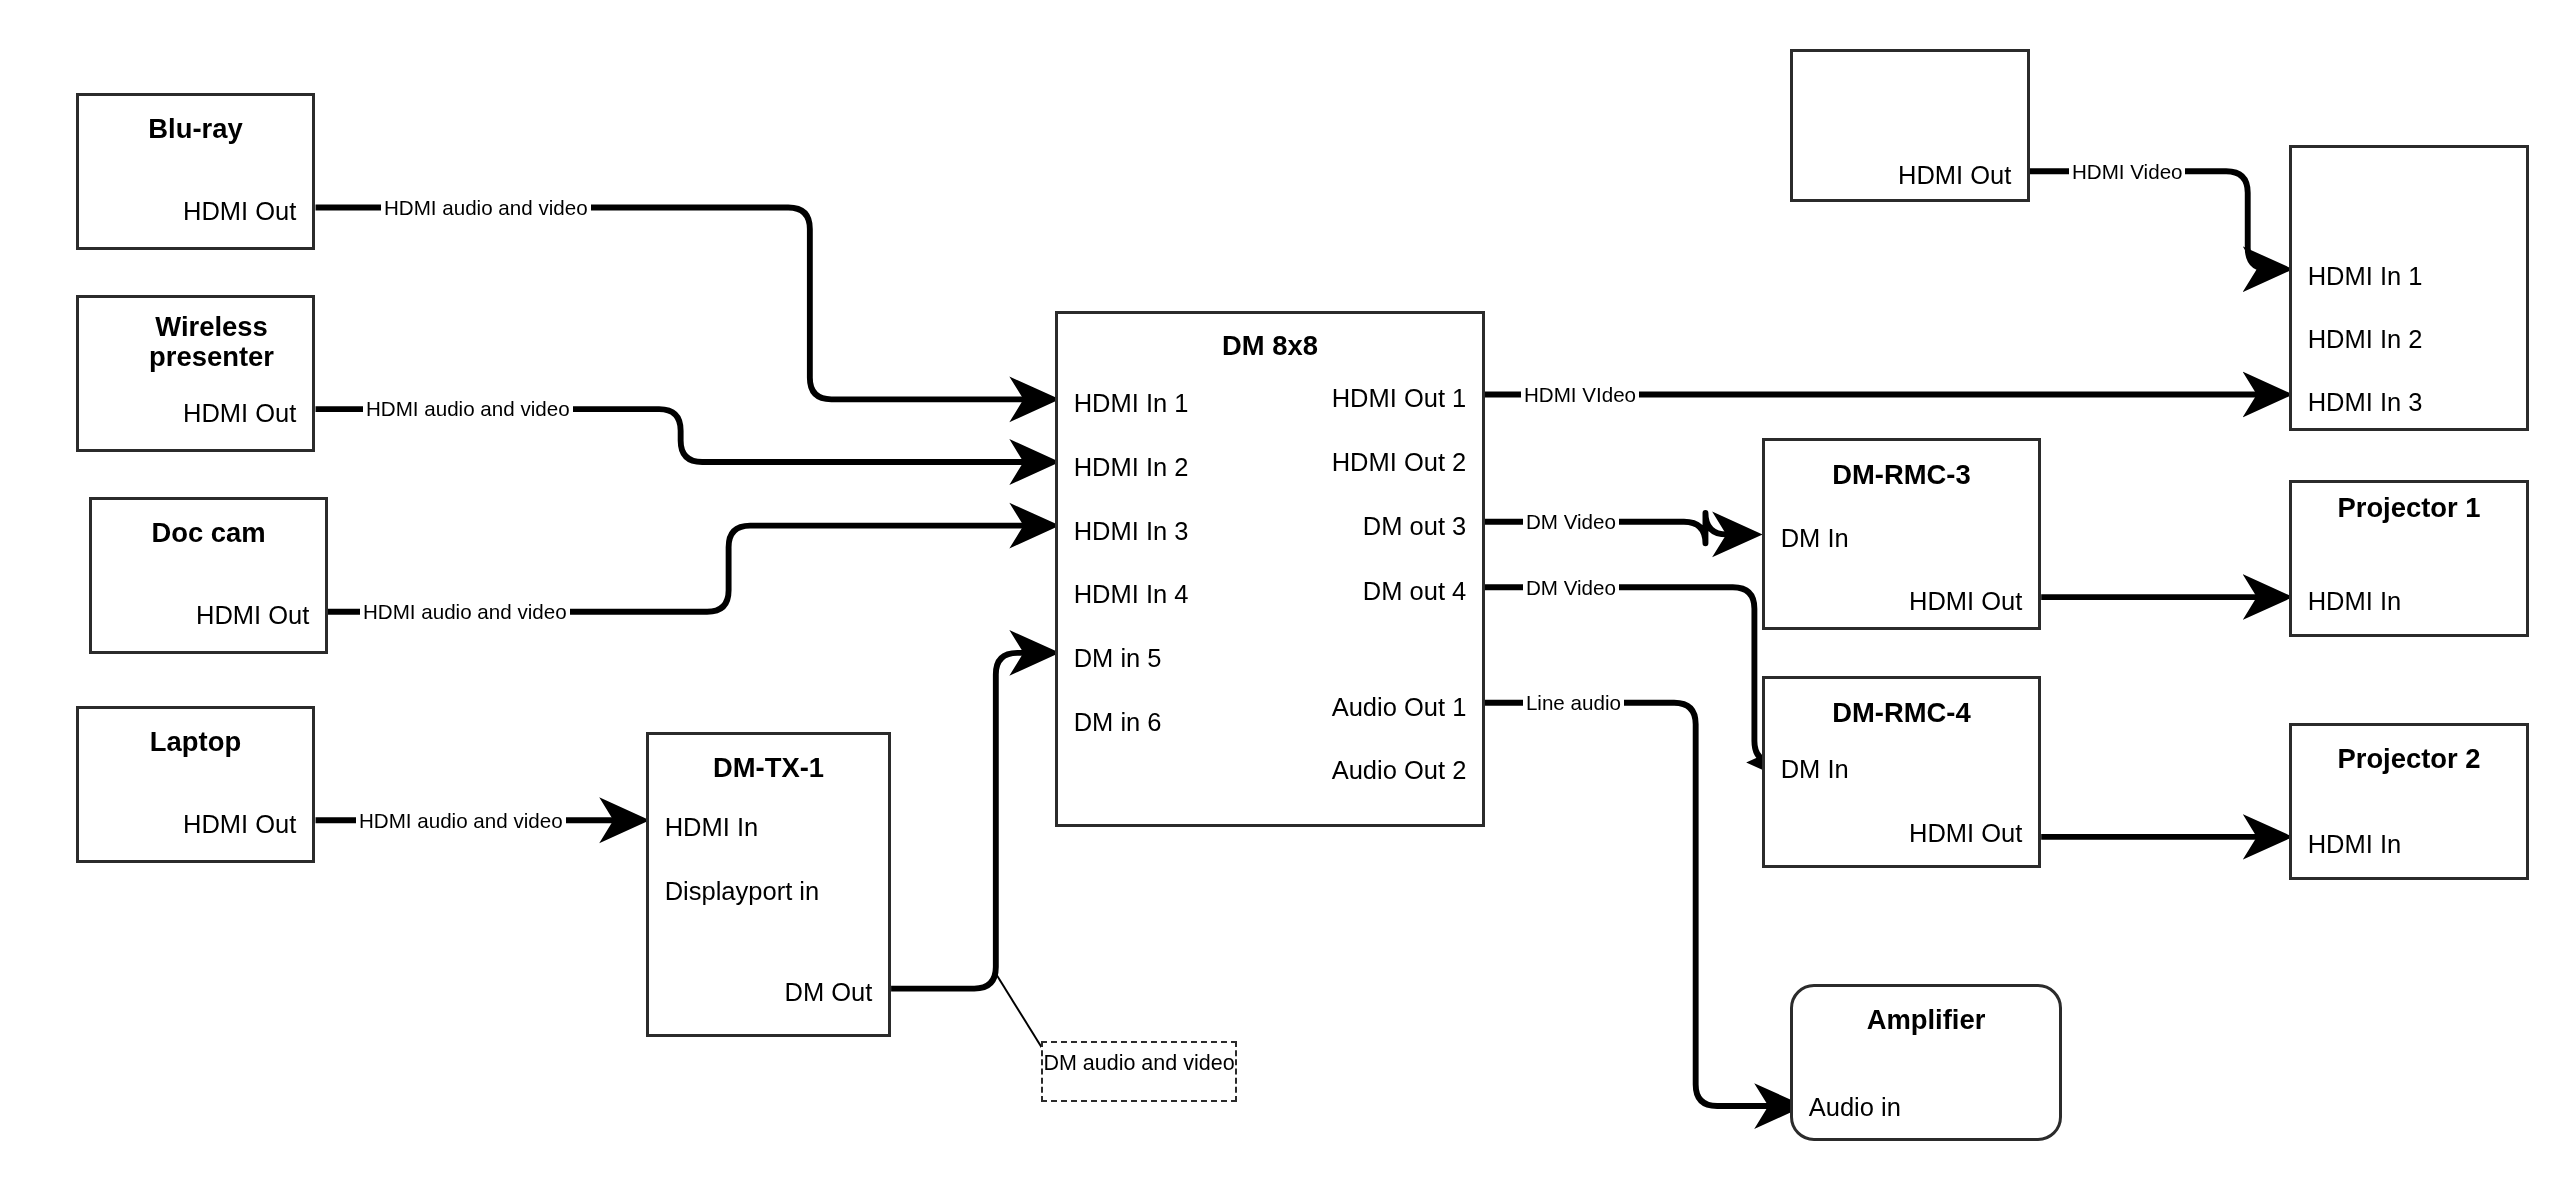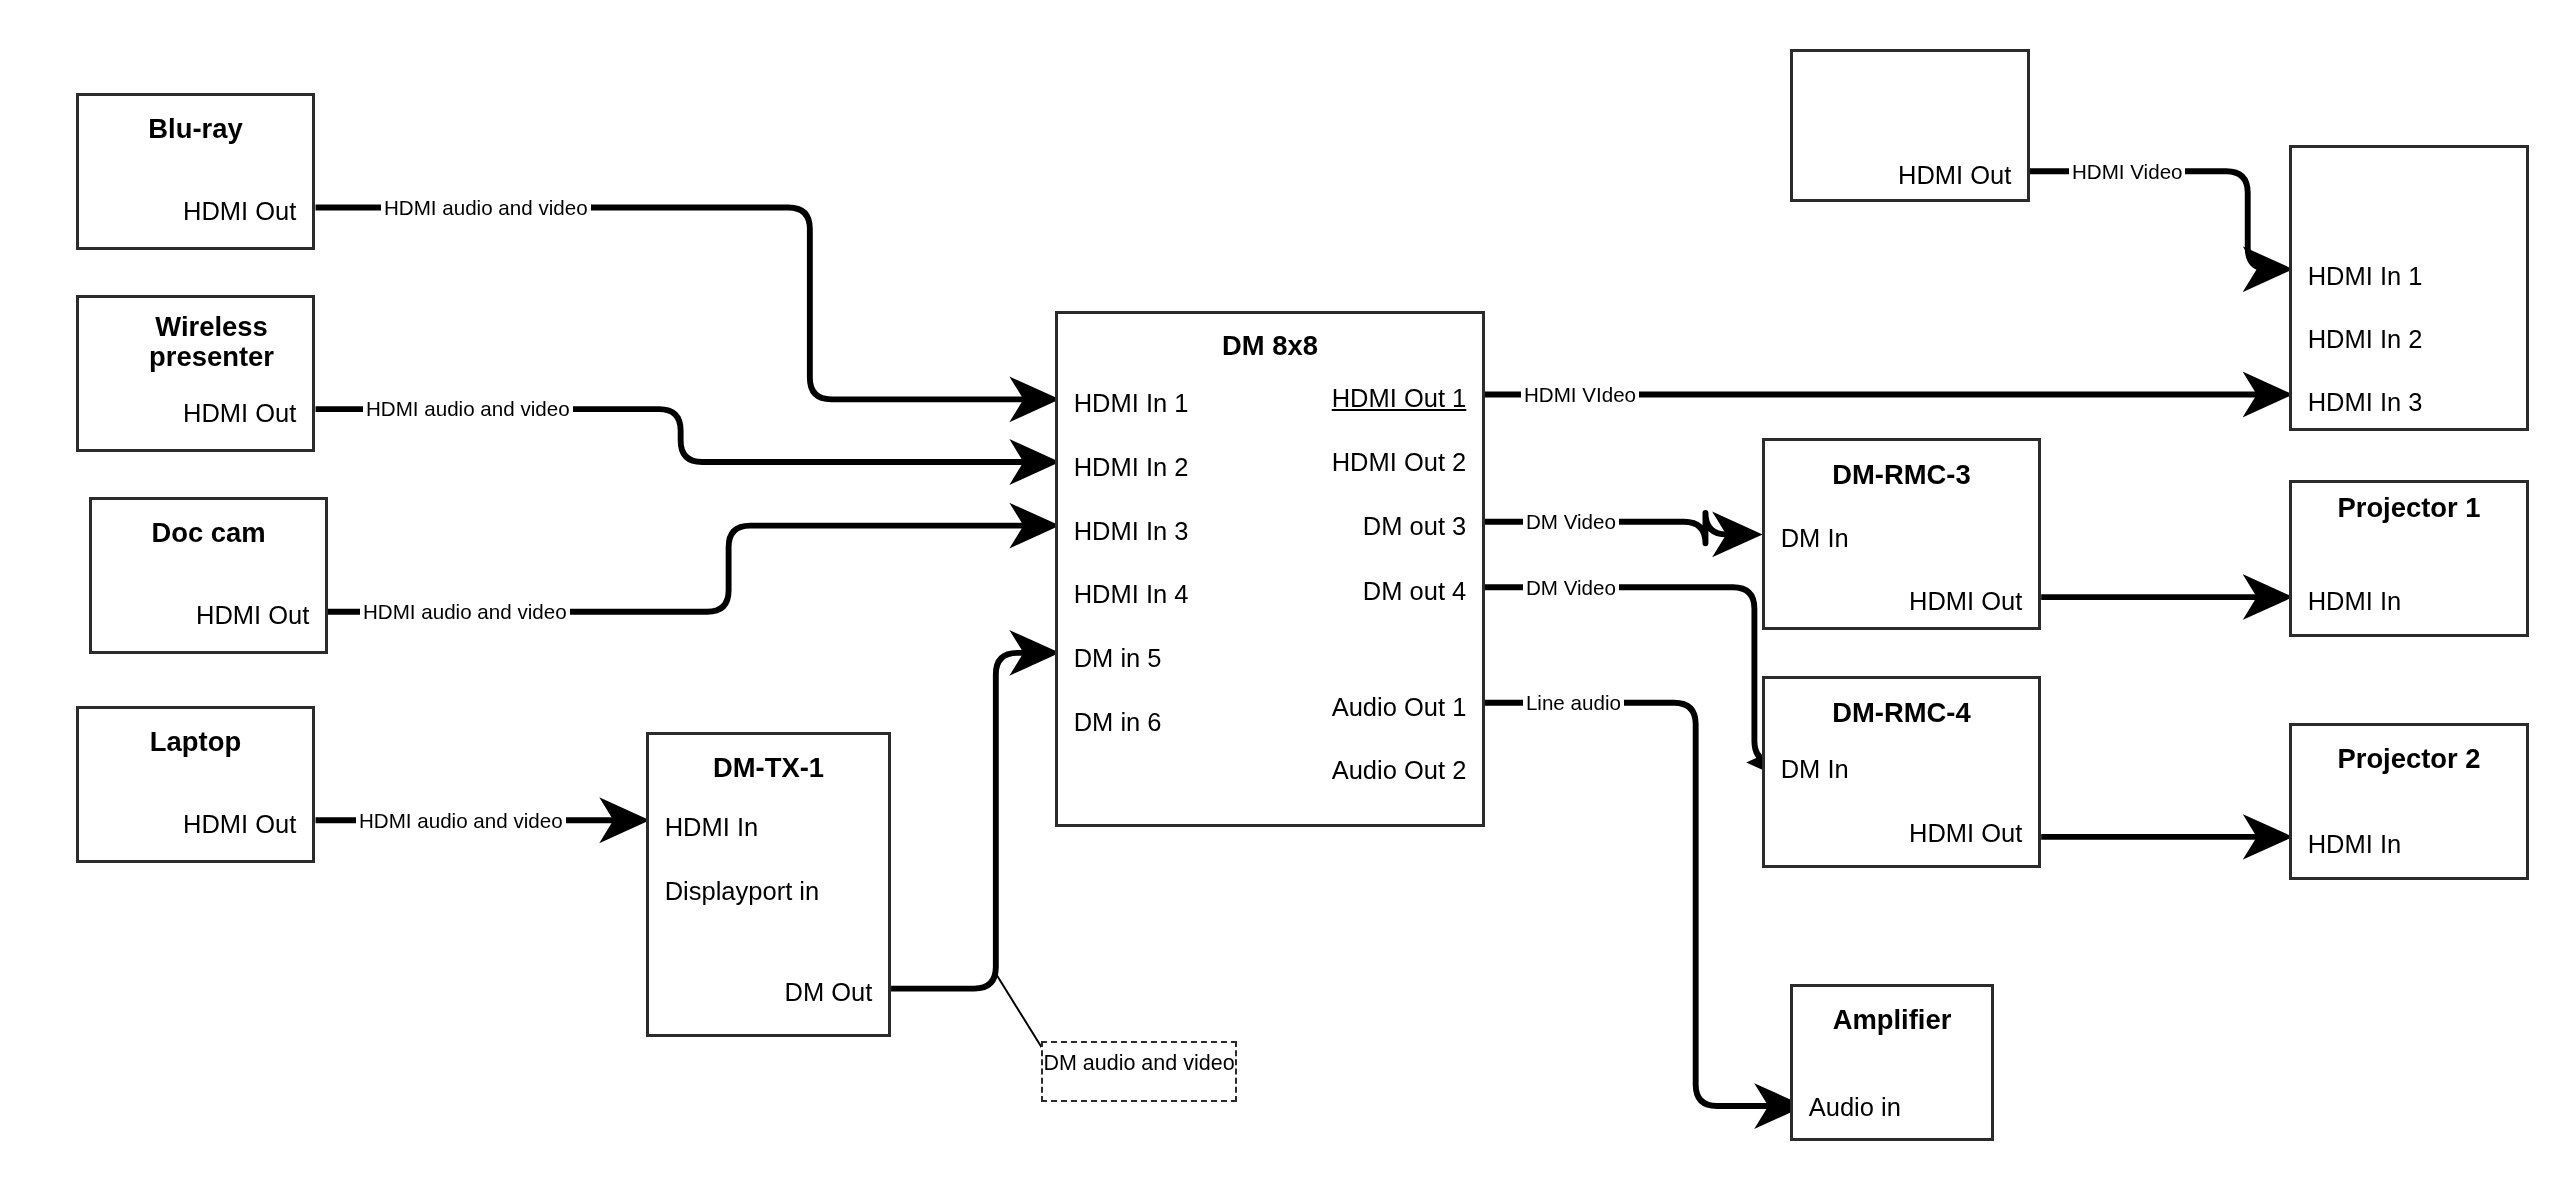--- a/index.html
+++ b/index.html
@@ -163,21 +163,21 @@
   <div class="node" style="left:1055px; top:311px; width:430px; height:516px;">
     <div class="node-title" style="top:16.6px;">DM 8x8</div>
 
     <div class="port port-left" style="top:77px;">HDMI In 1</div>
     <div class="port port-left" style="top:141px;">HDMI In 2</div>
     <div class="port port-left" style="top:205px;">HDMI In 3</div>
     <div class="port port-left" style="top:268px;">HDMI In 4</div>
     <div class="port port-left" style="top:332px;">DM in 5</div>
     <div class="port port-left" style="top:396px;">DM in 6</div>
 
-    <div class="port port-right" style="top:72px;text-decoration:underline;">HDMI Out 1</div>
+    <div class="port port-right" style="top:72px;">HDMI Out 1</div>
     <div class="port port-right" style="top:136px;">HDMI Out 2</div>
     <div class="port port-right" style="top:200px;">DM out 3</div>
     <div class="port port-right" style="top:265px;">DM out 4</div>
     <div class="port port-right" style="top:381px;">Audio Out 1</div>
     <div class="port port-right" style="top:444px;">Audio Out 2</div>
   </div>
 
   <div class="node" style="left:1790px; top:49px; width:240px; height:153px;">
     <div class="port port-right" style="top:111px;">HDMI Out</div>
   </div>
@@ -203,21 +203,21 @@
   <div class="node" style="left:2289px; top:480px; width:240px; height:157px;">
     <div class="node-title" style="top:10px;">Projector 1</div>
     <div class="port port-left" style="top:106px;">HDMI In</div>
   </div>
 
   <div class="node" style="left:2289px; top:723px; width:240px; height:157px;">
     <div class="node-title" style="top:17.6px;">Projector 2</div>
     <div class="port port-left" style="top:106px;">HDMI In</div>
   </div>
 
-  <div class="node" style="left:1790px; top:984px; width:204px; height:157px;">
+  <div class="node" style="left:1790px; top:984px; width:272px; height:157px;border-radius:24px;">
     <div class="node-title" style="top:17.6px;">Amplifier</div>
     <div class="port port-left" style="top:108px;">Audio in</div>
   </div>
 
   <div class="edge-label" style="left:381px; top:198px;">HDMI audio and video</div>
 
   <div class="edge-label" style="left:363px; top:399px;">HDMI audio and video</div>
 
   <div class="edge-label" style="left:360px; top:602px;">HDMI audio and video</div>
 

